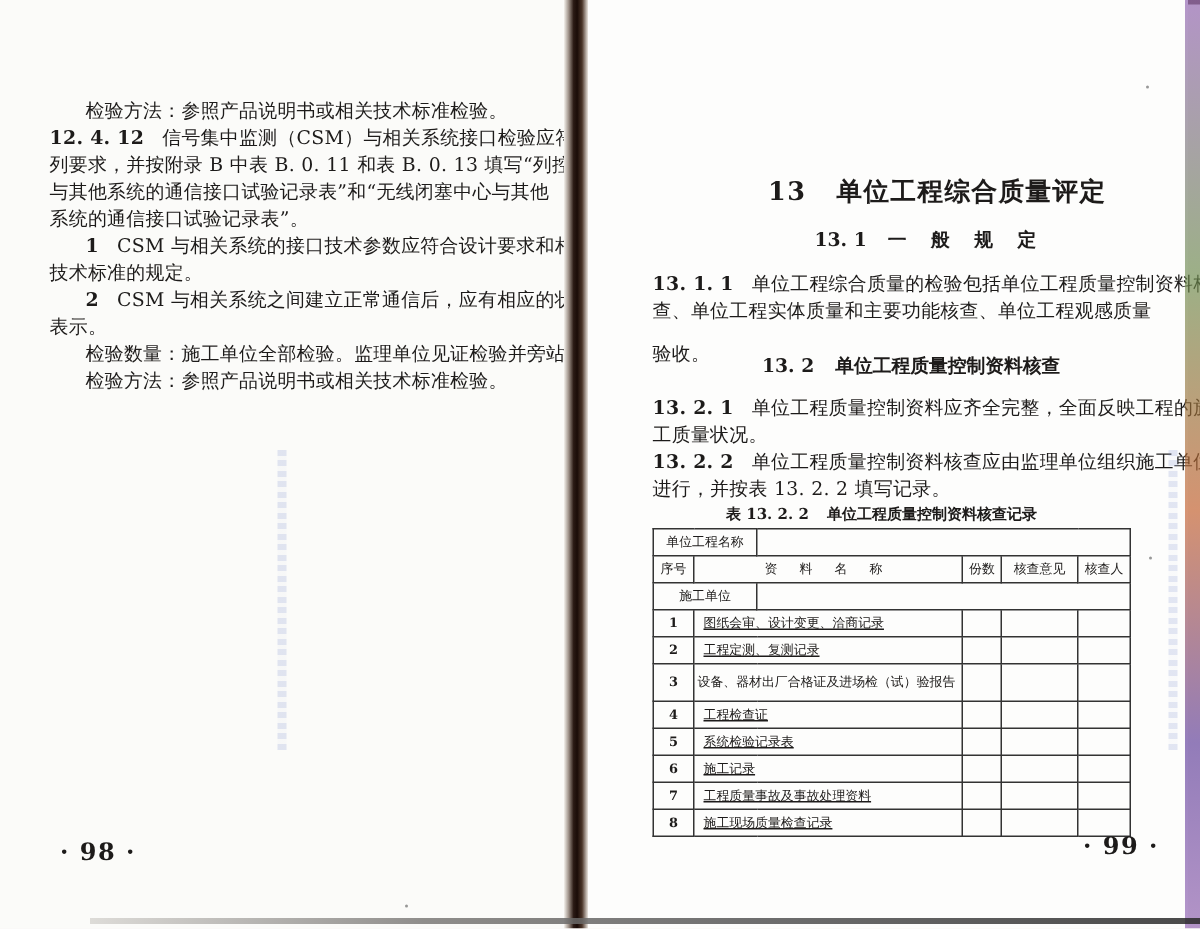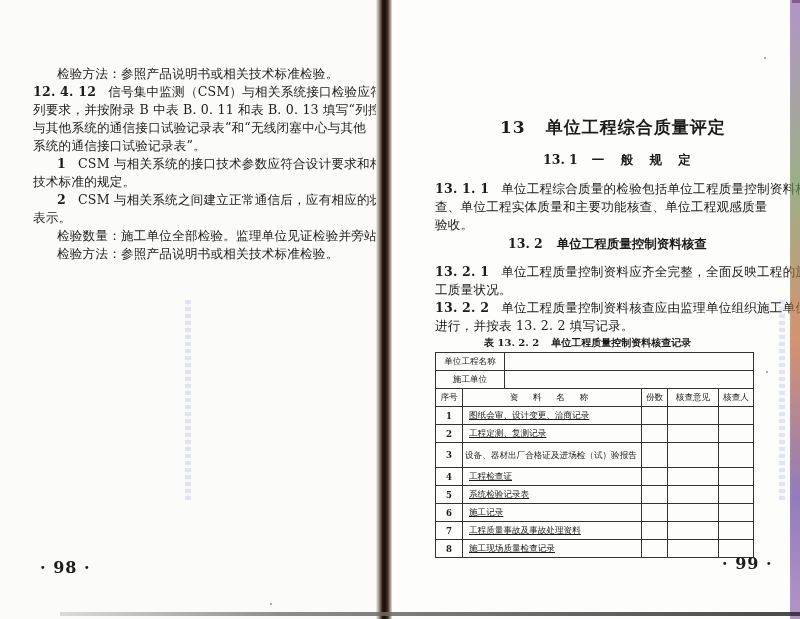--- a/index.html
+++ b/index.html
@@ -34,21 +34,21 @@
   }
   .text-line {
     position:absolute; font-size:12.6px; line-height:18px; white-space:nowrap;
     letter-spacing:0.2px;
   }
   .clause-num { font-weight:bold; margin-right:12px;text-align:right; }
   .chapter-title {
     position:absolute; left:500px; top:116px; font-size:17px; font-weight:bold;
     font-family:"DejaVu Sans", "Liberation Sans", sans-serif; letter-spacing:1px;
   }
-  .chapter-title .num { margin-right:20px; font-family:"DejaVu Serif", serif; }
+  .chapter-title .num { margin-right:20px; font-family:"DejaVu Serif", serif;margin-left:12px; }
   .section-title {
     position:absolute; font-size:12.5px; font-weight:bold;
     font-family:"DejaVu Sans", "Liberation Sans", sans-serif;
   }
   .section-title .num { font-family:"DejaVu Serif", serif; margin-right:14px; }
   .spaced { letter-spacing:6px; }
   .caption {
     position:absolute; left:484px; top:336px; font-size:10px; font-weight:bold;
     font-family:"DejaVu Sans", "Liberation Sans", sans-serif;
   }
@@ -135,21 +135,21 @@
 <div class="section-title" style="left:543px; top:152px;">
   <span class="num">13. 1</span><span class="spaced">一 般 规 定</span>
 </div>
 
 <div class="text-line" style="left:435px; top:180px;">
   <span class="clause-num">13. 1. 1</span><span>单位工程综合质量的检验包括单位工程质量控制资料核</span>
 </div>
 <div class="text-line" style="left:435px; top:198px;">
   <span>查、单位工程实体质量和主要功能核查、单位工程观感质量</span>
 </div>
-<div class="text-line" style="left:435px; top:216px;">
+<div class="text-line" style="left:435px; top:227px;">
   <span>验收。</span>
 </div>
 
 <div class="section-title" style="left:508px; top:236px;">
   <span class="num">13. 2</span><span>单位工程质量控制资料核查</span>
 </div>
 
 <div class="text-line" style="left:435px; top:263px;">
   <span class="clause-num">13. 2. 1</span><span>单位工程质量控制资料应齐全完整，全面反映工程的施</span>
 </div>
@@ -175,31 +175,31 @@
     <col style="width:26px">
     <col style="width:51px">
     <col style="width:35px">
   </colgroup>
   <tbody>
       <tr>
     <td colspan="2" class="center">单位工程名称</td>
     <td colspan="4"></td>
   </tr>
   <tr>
-    <td colspan="2" class="center">施工单位</td>
-    <td colspan="4"></td>
-  </tr>
-  <tr>
     <td class="center">序号</td>
     <td colspan="2" class="center" style="letter-spacing:6px;">资 料 名 称</td>
     <td class="center">份数</td>
     <td class="center">核查意见</td>
     <td class="center">核查人</td>
   </tr>
   <tr>
+    <td colspan="2" class="center">施工单位</td>
+    <td colspan="4"></td>
+  </tr>
+  <tr>
     <td class="seq">1</td>
     <td colspan="2" class="name">图纸会审、设计变更、洽商记录</td>
     <td></td>
     <td></td>
     <td></td>
   </tr>
   <tr>
     <td class="seq">2</td>
     <td colspan="2" class="name">工程定测、复测记录</td>
     <td></td>

